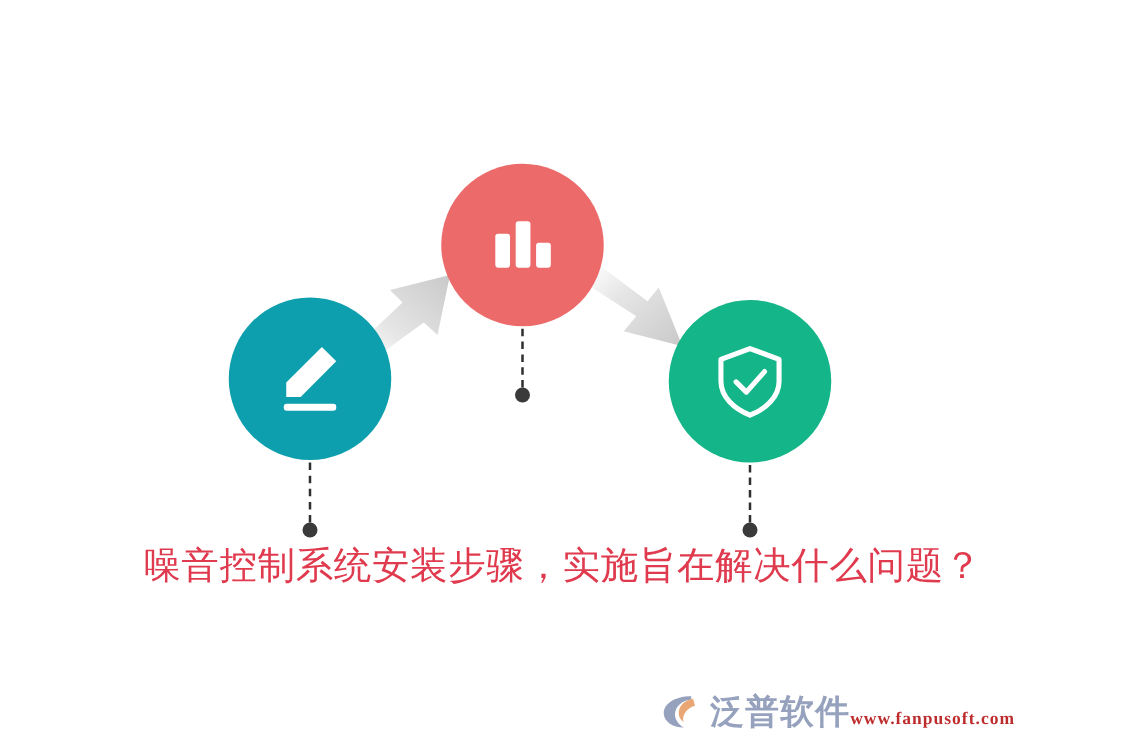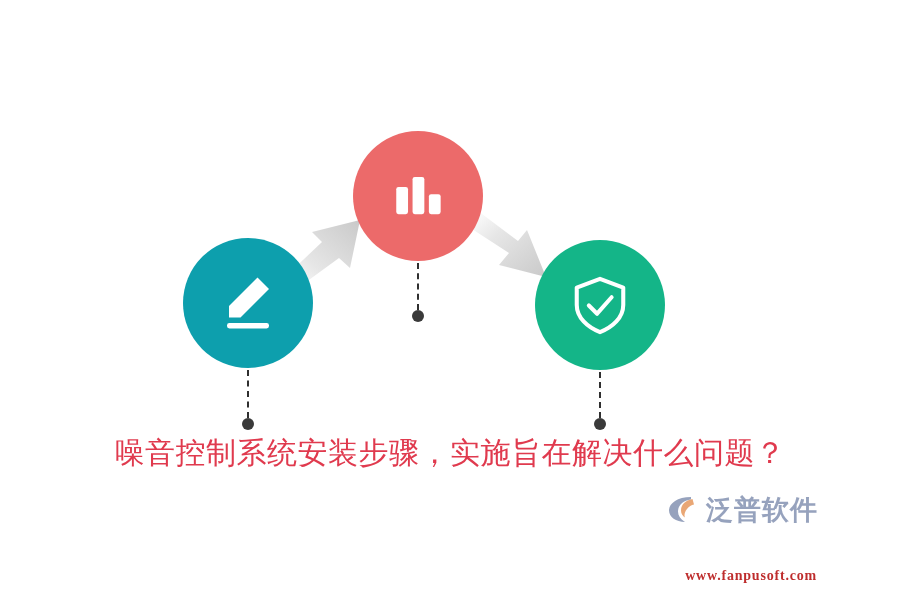--- a/index.html
+++ b/index.html
@@ -9,20 +9,21 @@
   }
   body {
     font-family: "Liberation Sans", "DejaVu Sans", sans-serif;
   }
   #canvas {
     position: relative;
     width: 820px;
     height: 600px;
     background: #ffffff;
     overflow: hidden;
+    padding-left: 11px;
   }
 
   
   .node {
     position: absolute;
     width: 130px;
     height: 130px;
     border-radius: 50%;
     display: flex;
     align-items: center;
@@ -81,28 +82,27 @@
     line-height: 44px;
     letter-spacing: 0.5px;
     color: #E03A4E;
     white-space: nowrap;
     z-index: 4;
   }
 
   
   #watermark {
     position: absolute;
-    right: 2px;
+    right: 18px;
     bottom: 16px;
     display: flex;
-    flex-direction: column;
+    flex-direction: row;
     align-items: flex-end;
     z-index: 5;
     opacity: 0.92;
-    gap: 41px;
   }
   #watermark .wm-row {
     display: flex;
     align-items: center;
     gap: 5px;
   }
   #watermark .wm-name {
     font-family: "DejaVu Sans", "Liberation Sans", sans-serif;
     font-size: 27px;
     font-weight: bold;

